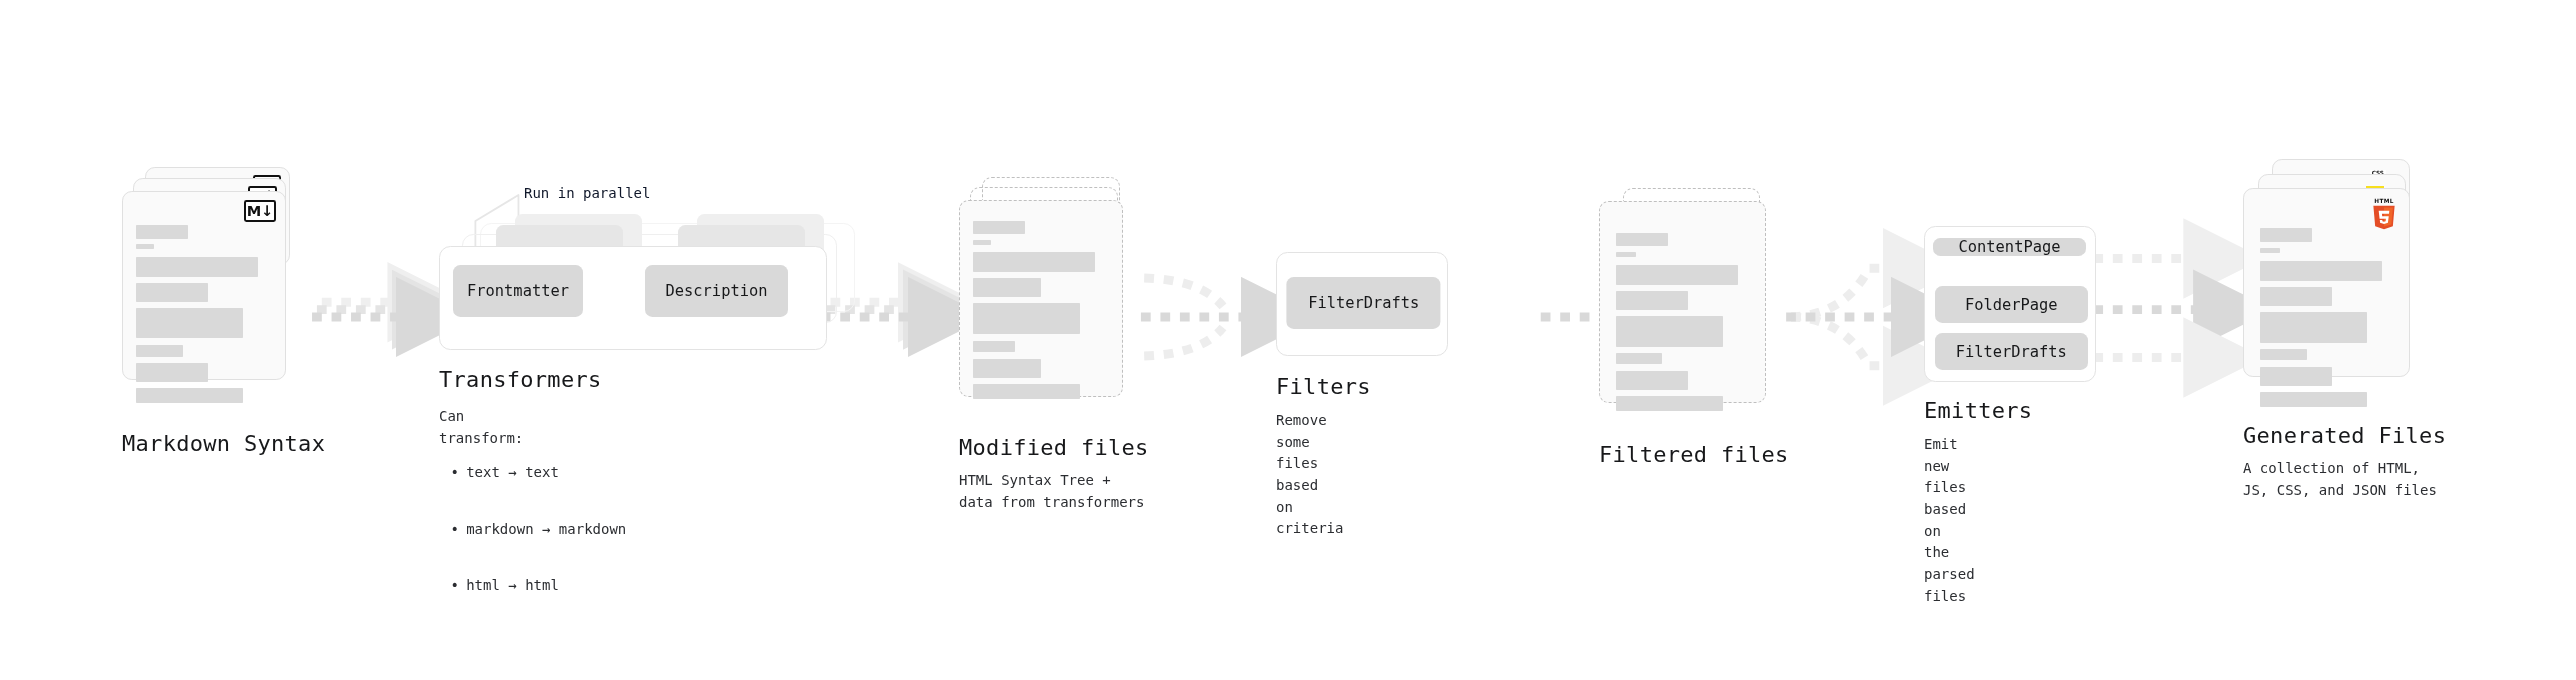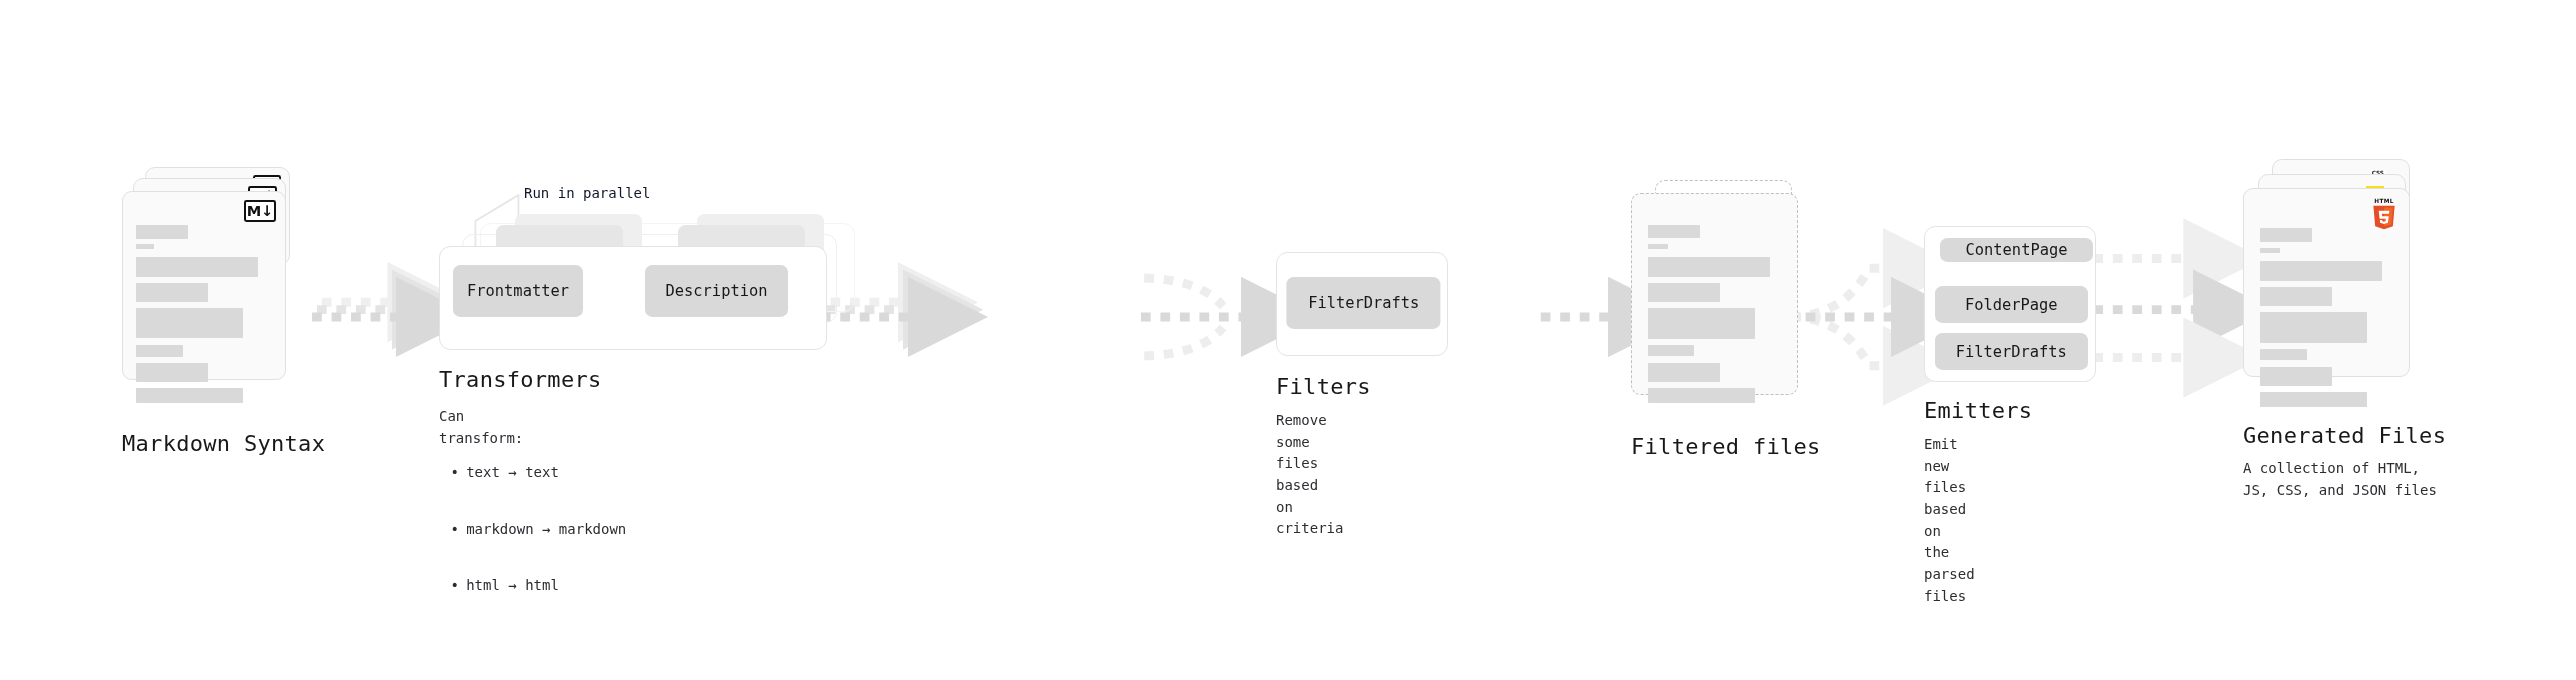--- a/index.html
+++ b/index.html
@@ -288,52 +288,73 @@
 
     <div class="bullet-head" style="position:absolute; left:0px; top:219px;">Can transform:</div>
 
     <ul class="xform-list" style="position:absolute; left:0px; top:240px;">
       <li>text → text</li>
       <li>markdown → markdown</li>
       <li>html → html</li>
     </ul>
   </div>
 
+  <div class="stage" style="left:959px; top:177px;">
+    <div class="card-stack" style="width:195px; height:236px;">
+      <div class="doc-card dashed" style="left:23px; top:0px;  width:138px; height:65px; background:transparent;"></div>
+      <div class="doc-card dashed" style="left:11.4px; top:9.8px; width:148px; height:65px; background:transparent;"></div>
+
+      <div class="doc-card dashed" style="left:0px; top:23px; width:164px; height:197px;">
+        <div class="skel" style="left:13px; top:19.5px; width:52px;  height:13px;"></div>
+        <div class="skel" style="left:13px; top:39px; width:18px;  height:4.9px;"></div>
+        <div class="skel" style="left:13px; top:51px; width:122px; height:19.5px;"></div>
+        <div class="skel" style="left:13px; top:77px; width:68px;  height:18.7px;"></div>
+        <div class="skel" style="left:13px; top:102px;width:107px; height:31px;"></div>
+        <div class="skel" style="left:13px; top:140px;width:42px;  height:11.4px;"></div>
+        <div class="skel" style="left:13px; top:158px;width:68px;  height:18.7px;"></div>
+        <div class="skel" style="left:13px; top:183px;width:107px; height:14.6px;"></div>
+      </div>
+    </div>
+
+    <div class="stage-title" style="position:absolute; left:0px; top:258px;">Modified files</div>
+    <div class="stage-desc" style="position:absolute; left:0px; top:293px;">HTML Syntax Tree +
+data from transformers</div>
+  </div>
 
   <div class="stage" style="left:1276px; top:252px;">
     <div class="group-box" style="left:0px; top:0px; width:172px; height:104px;">
       <div class="chip" style="left:11.4px; top:24.4px; width:154px; height:52px; transform:translateX(-1.6px);">FilterDrafts</div>
     </div>
     <div class="stage-title" style="position:absolute; left:0px; top:122px;">Filters</div>
     <div class="stage-desc" style="position:absolute; left:0px; top:158px;">Remove some files based
 on criteria</div>
   </div>
 
-  <div class="stage" style="left:1599px; top:180px;margin-left:32px;">
+  <div class="stage" style="left:1599px; top:188px;">
     <div class="card-stack" style="width:195px; height:236px;">
       <div class="doc-card dashed" style="left:24.4px; top:0px; width:137px; height:57px; background:transparent;"></div>
 
       <div class="doc-card dashed" style="left:0px; top:13px; width:167px; height:202px;">
         <div class="skel" style="left:16.3px; top:31px; width:52px;  height:13px;"></div>
         <div class="skel" style="left:16.3px; top:50px; width:19.5px;  height:4.9px;"></div>
         <div class="skel" style="left:16.3px; top:63px; width:122px; height:19.5px;"></div>
         <div class="skel" style="left:16.3px; top:89px;width:72px;  height:18.7px;"></div>
         <div class="skel" style="left:16.3px; top:114px;width:107px; height:31px;"></div>
         <div class="skel" style="left:16.3px; top:151px;width:46px;  height:11.4px;"></div>
         <div class="skel" style="left:16.3px; top:169px;width:72px;  height:18.7px;"></div>
         <div class="skel" style="left:16.3px; top:194px;width:107px; height:14.6px;"></div>
       </div>
     </div>
 
     <div class="stage-title" style="position:absolute; left:0px; top:254px;">Filtered files</div>
   </div>
 
   <div class="stage" style="left:1924px; top:226px;">
     <div class="group-box" style="left:0px; top:0px; width:172px; height:156px;">
-      <div class="chip" style="left:15px; top:11.4px; width:153px; height:24px;">ContentPage</div>
+      <div class="chip" style="left:8px; top:11.4px; width:153px; height:18px;">ContentPage</div>
       <div class="chip" style="left:9.8px; top:59px; width:153px; height:37px;">FolderPage</div>
       <div class="chip" style="left:9.8px; top:106px; width:153px; height:37px;">FilterDrafts</div>
     </div>
 
     <div class="stage-title" style="position:absolute; left:0px; top:172px;">Emitters</div>
     <div class="stage-desc" style="position:absolute; left:0px; top:208px;">Emit new files based on
 the parsed files</div>
   </div>
 
   <div class="stage" style="left:2243px; top:159px;">

